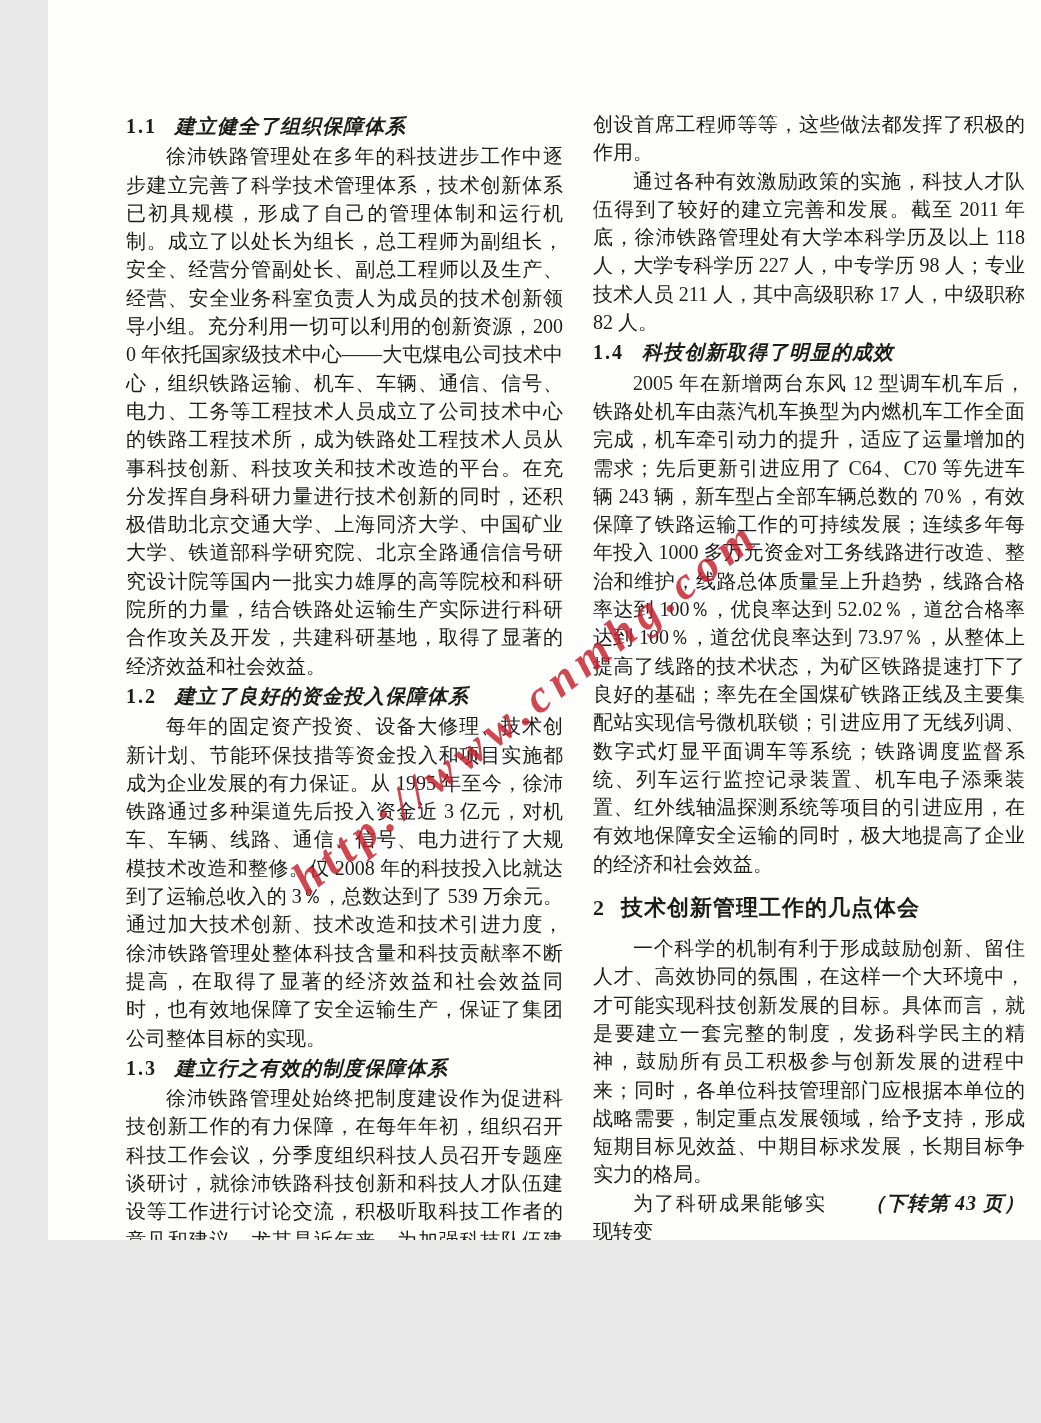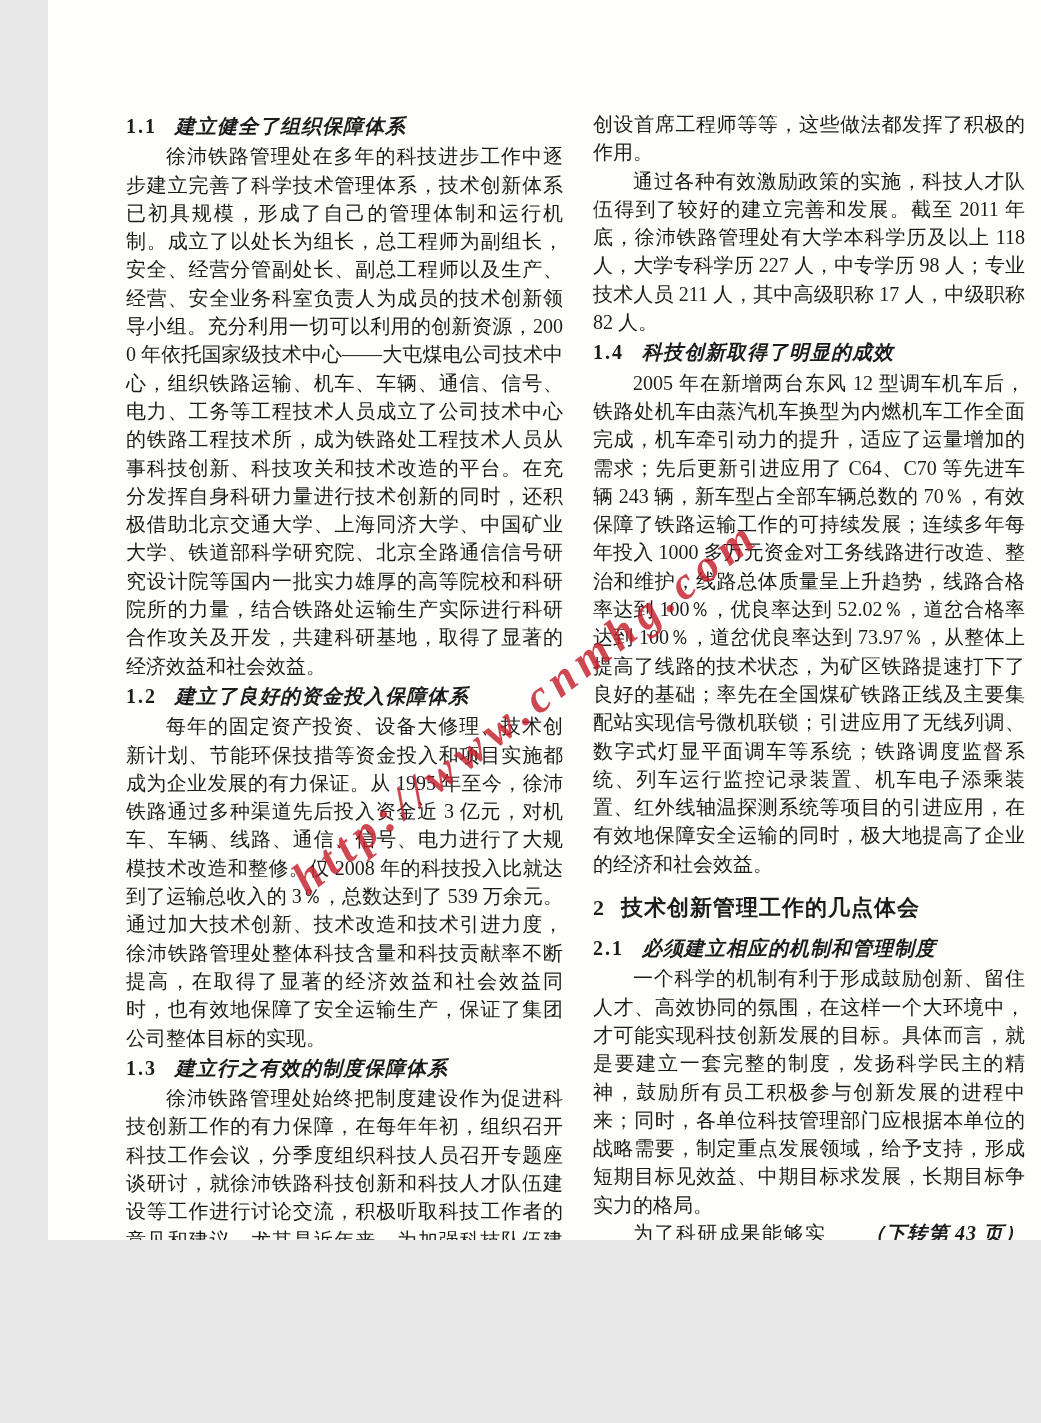--- a/index.html
+++ b/index.html
@@ -48,21 +48,20 @@
     <div class="h3"><span class="num">1.3</span><span>建立行之有效的制度保障体系</span></div>
     <p class="para">徐沛铁路管理处始终把制度建设作为促进科技创新工作的有力保障，在每年年初，组织召开科技工作会议，分季度组织科技人员召开专题座谈研讨，就徐沛铁路科技创新和科技人才队伍建设等工作进行讨论交流，积极听取科技工作者的意见和建议。尤其是近年来，为加强科技队伍建设，激励科技人员的积极性和创造性，采取了一系列的措施，如实行职务职称双轨制，为技术骨干开辟了发展通道；对技术骨干分配进行适当倾斜；提高科技成果奖奖励力度；为中青年科技骨干提供深造的机会，</p>
   </div>
 
   <div class="col col-right">
     <p class="para cont">创设首席工程师等等，这些做法都发挥了积极的作用。</p>
     <p class="para">通过各种有效激励政策的实施，科技人才队伍得到了较好的建立完善和发展。截至 2011 年底，徐沛铁路管理处有大学本科学历及以上 118 人，大学专科学历 227 人，中专学历 98 人；专业技术人员 211 人，其中高级职称 17 人，中级职称 82 人。</p>
     <div class="h3"><span class="num">1.4</span><span>科技创新取得了明显的成效</span></div>
     <p class="para">2005 年在新增两台东风 12 型调车机车后，铁路处机车由蒸汽机车换型为内燃机车工作全面完成，机车牵引动力的提升，适应了运量增加的需求；先后更新引进应用了 C64、C70 等先进车辆 243 辆，新车型占全部车辆总数的 70％，有效保障了铁路运输工作的可持续发展；连续多年每年投入 1000 多万元资金对工务线路进行改造、整治和维护，线路总体质量呈上升趋势，线路合格率达到 100％，优良率达到 52.02％，道岔合格率达到 100％，道岔优良率达到 73.97％，从整体上提高了线路的技术状态，为矿区铁路提速打下了良好的基础；率先在全国煤矿铁路正线及主要集配站实现信号微机联锁；引进应用了无线列调、数字式灯显平面调车等系统；铁路调度监督系统、列车运行监控记录装置、机车电子添乘装置、红外线轴温探测系统等项目的引进应用，在有效地保障安全运输的同时，极大地提高了企业的经济和社会效益。</p>
     <div class="h2"><span class="num">2</span><span>技术创新管理工作的几点体会</span></div>
-    <div class="h3"><span class="num">2.1</span><span>必须建立相应的机制和管理制度</span></div>
     <p class="para">一个科学的机制有利于形成鼓励创新、留住人才、高效协同的氛围，在这样一个大环境中，才可能实现科技创新发展的目标。具体而言，就是要建立一套完整的制度，发扬科学民主的精神，鼓励所有员工积极参与创新发展的进程中来；同时，各单位科技管理部门应根据本单位的战略需要，制定重点发展领域，给予支持，形成短期目标见效益、中期目标求发展，长期目标争实力的格局。</p>
     <p class="para"><span class="note">（下转第 43 页）</span><span>为了科研成果能够实现转变</span></p>
   </div>
 
   <div class="watermark">http://www.cnmhg.com</div>
 
   <div class="logo">
     <svg class="logo-mark" width="92" height="56" viewBox="0 0 92 56" xmlns="http://www.w3.org/2000/svg">
       <g fill="#d6281f">
         <rect x="0" y="4" width="13" height="52"></rect>

